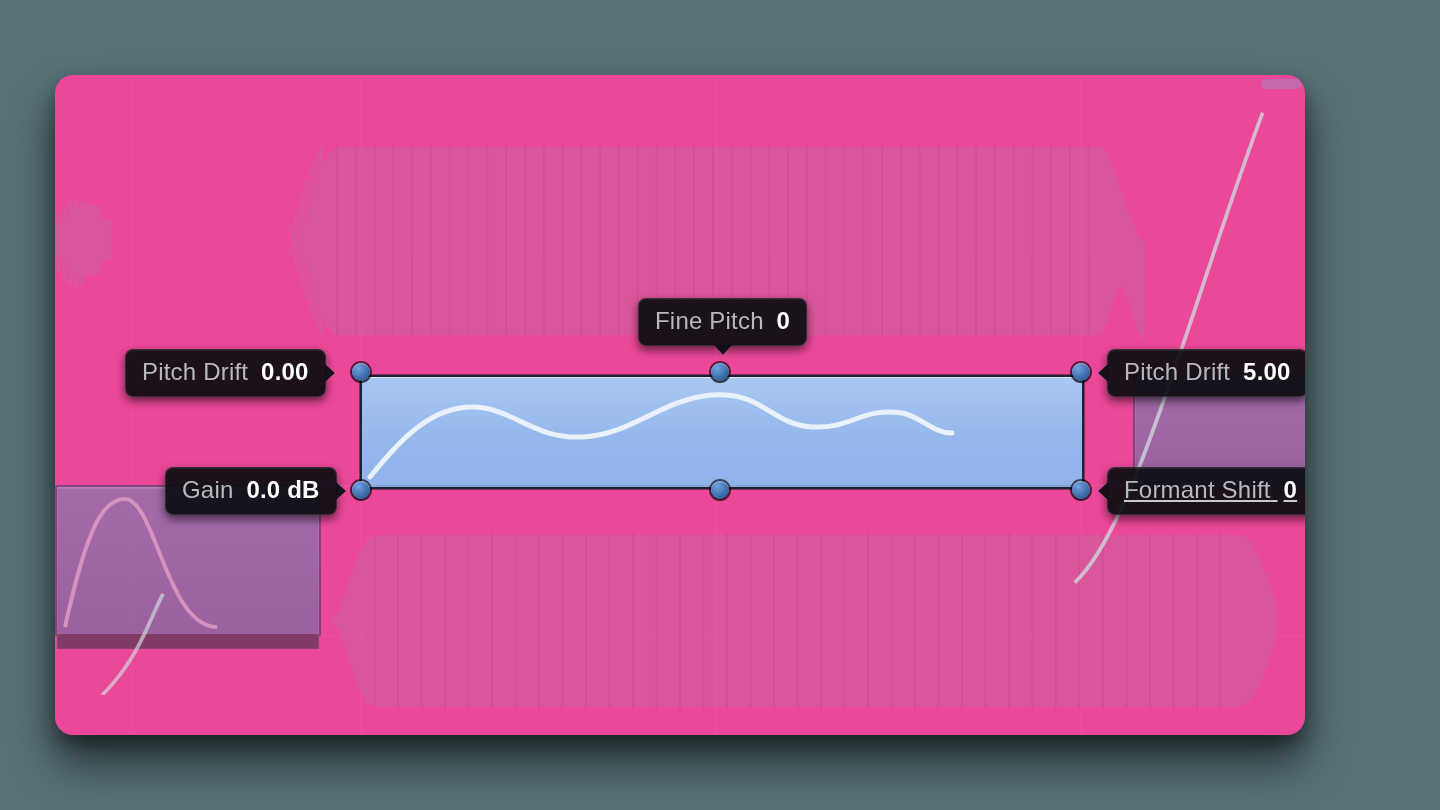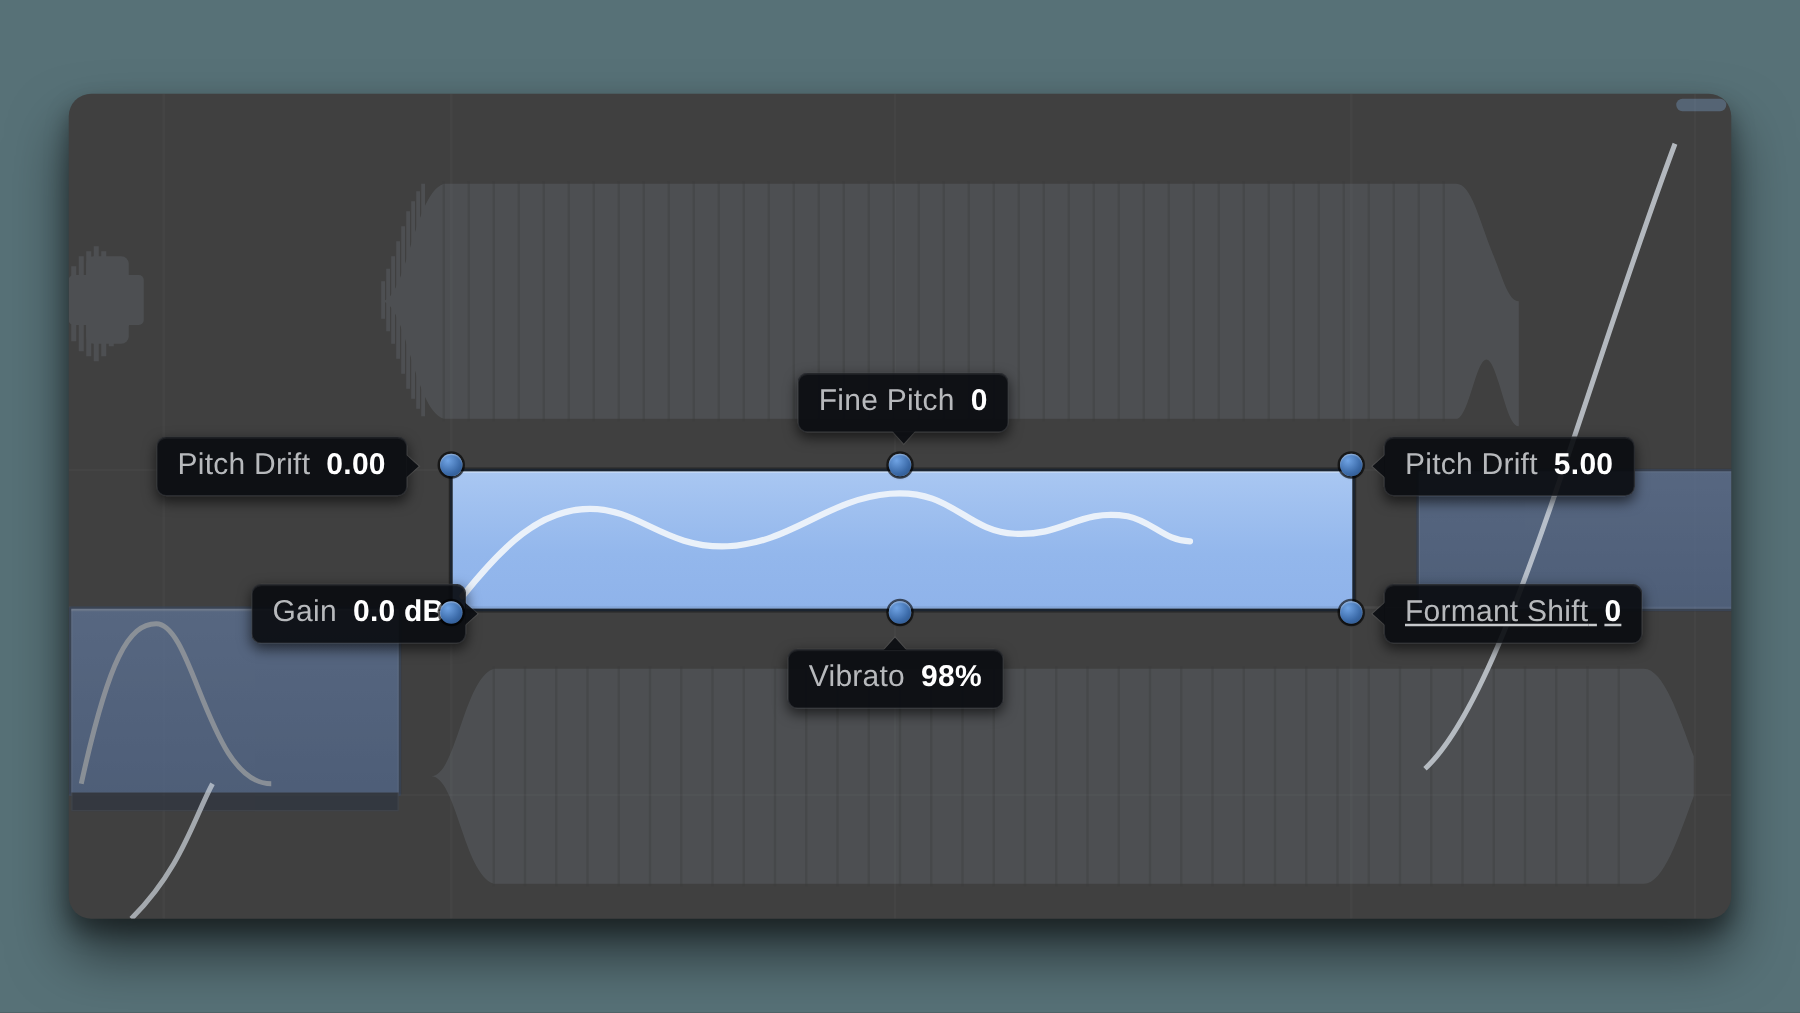--- a/index.html
+++ b/index.html
@@ -10,28 +10,29 @@
     background: #577177;
     font-family: -apple-system, "Helvetica Neue", Helvetica, Arial, sans-serif;
     overflow: hidden;
   }
 
   
   .panel {
     position: absolute;
     left: 55px;
     top: 75px;
-    width: 1330px;
+    width: 1234px;
     height: 660px;
     border-radius: 18px;
     overflow: hidden;
-    background: #404040;
+    background: #ec4899;
     box-shadow:
       0 28px 46px rgba(0,0,0,0.55),
       0 10px 18px rgba(0,0,0,0.35);
+    padding-left: 16px;
   }
 
   
   .grid {
     position: absolute;
     inset: 0;
     pointer-events: none;
   }
   .grid .v {
     position: absolute;
@@ -366,42 +367,37 @@
   </div>
 
   <div class="hotspot" style="left:665px; top:297px;"></div>
   <div class="tooltip above" style="left:583px; top:223px;">
     <span class="lbl">Fine Pitch</span>
     <span class="val">0</span>
     <div class="tip"></div>
   </div>
 
   <div class="hotspot" style="left:665px; top:415px;"></div>
-  <div class="tooltip below" style="left:575px; top:444px;">
-    <span class="lbl">Vibrato</span>
-    <span class="val">98%</span>
-    <div class="tip"></div>
-  </div>
 
   <div class="hotspot" style="left:306px; top:297px;"></div>
   <div class="tooltip left" style="left:70px; top:274px;">
     <span class="lbl">Pitch Drift</span>
     <span class="val">0.00</span>
     <div class="tip"></div>
   </div>
 
   <div class="hotspot" style="left:1026px; top:297px;"></div>
   <div class="tooltip right" style="left:1052px; top:274px;">
     <span class="lbl">Pitch Drift</span>
     <span class="val">5.00</span>
     <div class="tip"></div>
   </div>
 
   <div class="hotspot" style="left:306px; top:415px;"></div>
-  <div class="tooltip left" style="left:110px; top:392px;margin-left:36px;">
+  <div class="tooltip left" style="left:110px; top:392px;">
     <span class="lbl">Gain</span>
     <span class="val">0.0 dB</span>
     <div class="tip"></div>
   </div>
 
   <div class="hotspot" style="left:1026px; top:415px;"></div>
   <div class="tooltip right" style="left:1052px; top:392px;text-decoration:underline;">
     <span class="lbl">Formant Shift</span>
     <span class="val">0</span>
     <div class="tip"></div>

